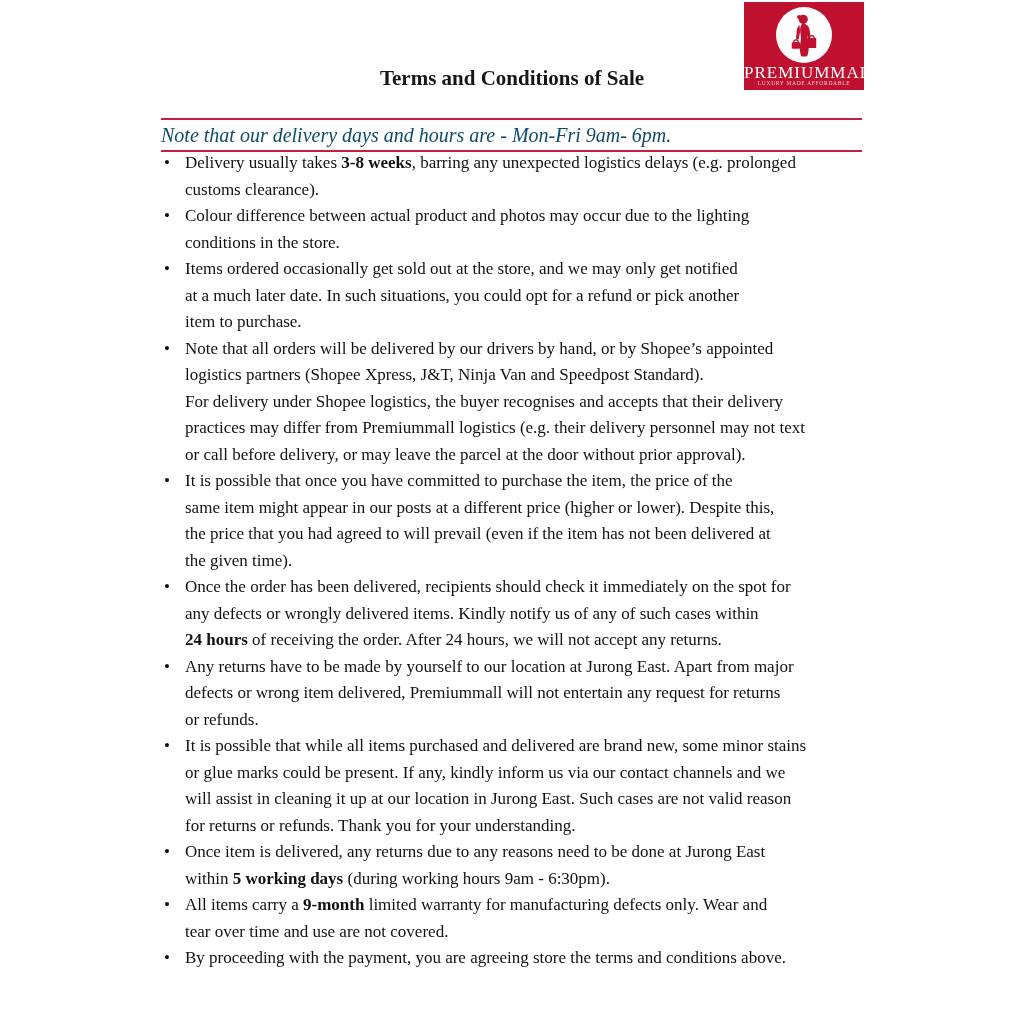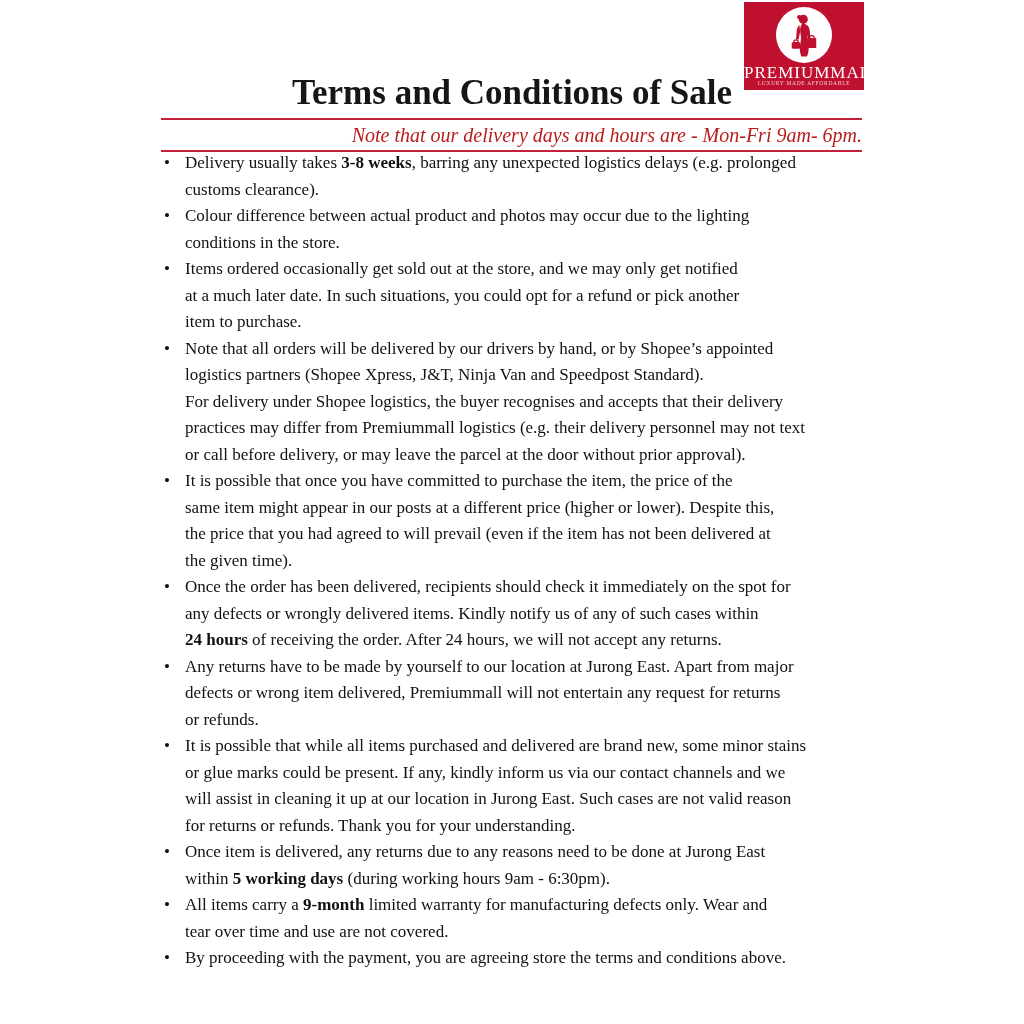--- a/index.html
+++ b/index.html
@@ -52,46 +52,46 @@
     color: rgba(255,255,255,0.78);
     font-size: 5.5px;
     letter-spacing: 0.7px;
     margin-top: 1px;
     line-height: 6px;
     white-space: nowrap;
   }
 
   
   .page-title {
-    margin: 15px;
+    margin: 0;
     padding-top: 62px;
-    font-size: 35px;
+    font-size: 21px;
     line-height: 32px;
     font-weight: bold;
     text-align: center;
     color: #161616;
   }
 
   
   .notice-bar {
     position: absolute;
     left: 161px;
     top: 118px;
     width: 701px;
     border-top: 2px solid #C5203A;
     border-bottom: 2px solid #C5203A;
     box-sizing: border-box;
     padding: 2px 0 2px 0;
   }
   .notice-text {
     font-style: italic;
-    color: #b91c1c;
+    color: #0c4a6e;
     font-size: 20px;
     line-height: 26px;
-    text-align: right;
+    text-align: left;
     white-space: nowrap;
   }
 
   
   .terms-list {
     position: absolute;
     left: 161px;
     top: 150px;
     width: 716px;
     margin: 0;

